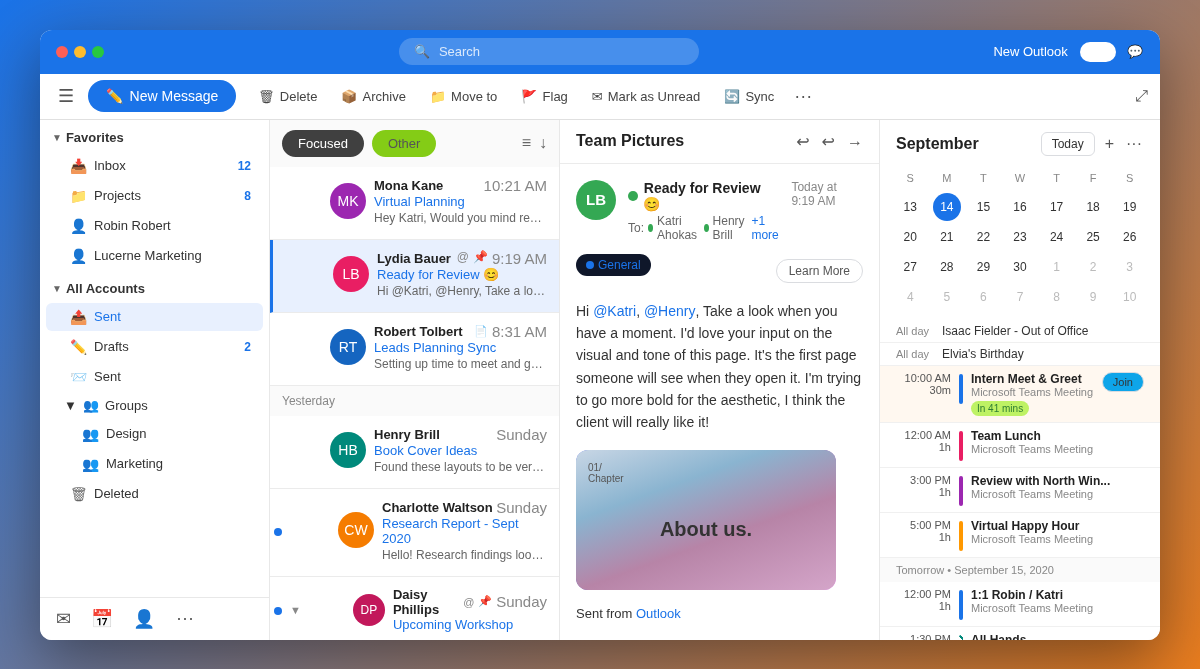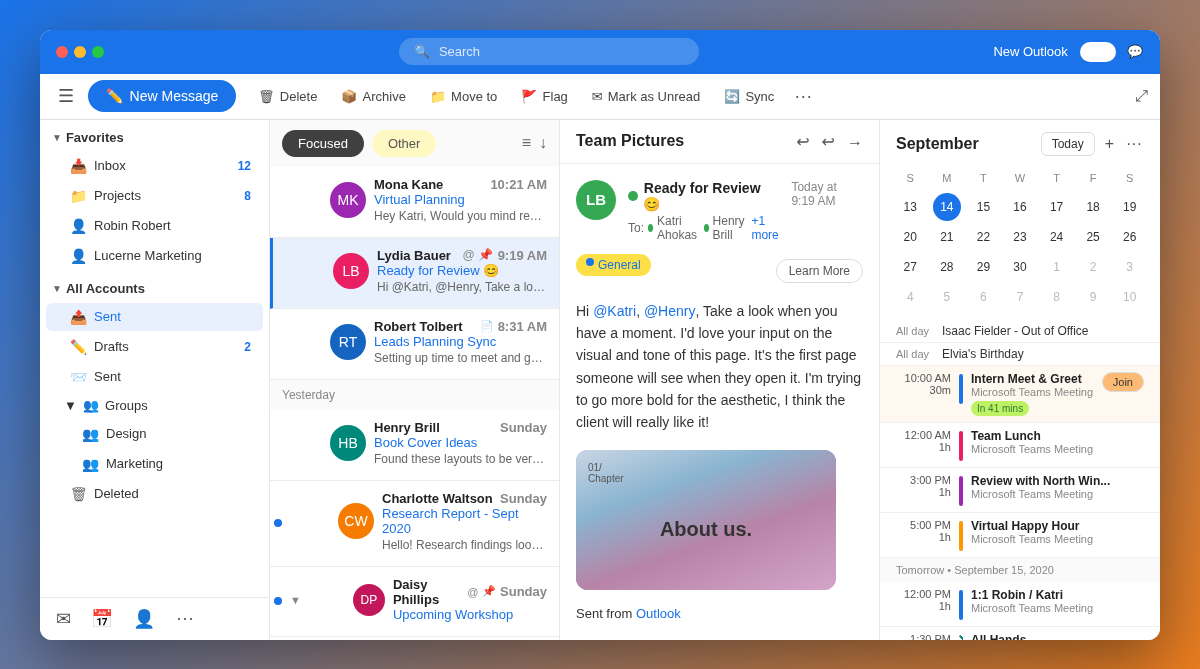--- a/index.html
+++ b/index.html
@@ -220,21 +220,21 @@
     }
     .tab-btn {
       padding: 6px 16px;
       border-radius: 16px;
       border: none;
       cursor: pointer;
       font-size: 13px;
       font-weight: 500;
     }
     .tab-btn.active { background: #404040; color: white; text-align: right; }
-    .tab-btn.inactive { background: #fef9c3; color: #555; }
+    .tab-btn.inactive { background: #84cc16; color: #555; }
     .email-list-icons { margin-left: auto; display: flex; gap: 8px; color: #666; cursor: pointer; }
     .email-items { overflow-y: auto; flex: 1; }
     .email-item {
       padding: 10px 12px;
       border-bottom: 1px solid #ebebeb;
       cursor: pointer;
       background: white;
       position: relative;
     }
     .email-item.selected { background: #e8f0fe; border-left: 3px solid #1a73e8; }
@@ -248,21 +248,21 @@
       justify-content: center;
       font-size: 14px;
       font-weight: 400;
       color: white;
       margin-left: 48px;
     }
     .email-content { flex: 1; min-width: 0; }
     .email-sender { font-size: 13px; font-weight: 600; color: #222; }
     .email-subject { font-size: 13px; color: #1a73e8; font-weight: 500; margin-bottom: 2px; }
     .email-preview { font-size: 12px; color: #666; white-space: nowrap; overflow: hidden; text-overflow: ellipsis; }
-    .email-time { font-size: 13px; color: #888; margin-left: auto; flex-shrink: 0; font-weight: bold; }
+    .email-time { font-size: 15px; color: #888; margin-left: auto; flex-shrink: 0; }
     .email-unread-dot {
       width: 8px; height: 8px; border-radius: 50%;
       background: #1a73e8;
       position: absolute;
       left: 4px;
       top: 50%;
       transform: translateY(-50%);
     }
     .email-icons { display: flex; gap: 4px; color: #888; font-size: 12px; }
     .date-separator { padding: 8px 12px; font-size: 12px; color: #888; font-weight: 500; background: #fafafa; }
@@ -287,23 +287,23 @@
     .email-from-row { display: flex; align-items: flex-start; gap: 12px; margin-bottom: 12px; }
     .email-from-avatar { width: 40px; height: 40px; border-radius: 50%; background: #34a853; display: flex; align-items: center; justify-content: center; color: white; font-weight: 600; font-size: 15px; flex-shrink: 0; }
     .email-from-info { flex: 1; }
     .email-from-subject { font-size: 14px; font-weight: 600; color: #222; display: flex; align-items: center; gap: 6px; }
     .email-status-dot { width: 10px; height: 10px; border-radius: 50%; background: #34a853; display: inline-block; }
     .email-from-to { font-size: 12px; color: #666; margin-top: 2px; display: flex; align-items: center; gap: 4px; }
     .to-dot { width: 8px; height: 8px; border-radius: 50%; background: #34a853; display: inline-block; }
     .email-from-time { font-size: 12px; color: #888; }
     .general-tag {
       display: inline-flex;
-      align-items: flex-start;
+      align-items: center;
       gap: 4px;
-      background: #fde047;
+      background: #0f172a;
       color: #1a73e8;
       padding: 4px 10px;
       border-radius: 12px;
       font-size: 12px;
       font-weight: 500;
       margin-bottom: 12px;
     }
     .learn-more-btn {
       background: white;
       border: 1px solid #dadce0;
@@ -395,21 +395,21 @@
       background: white;
       border-bottom: 1px solid #f0f0f0;
       align-items: flex-start;
     }
     .time-event.highlight { background: #fff8f0; }
     .event-time-col { font-size: 11px; color: #555; width: 55px; flex-shrink: 0; text-align: right; }
     .event-bar { width: 4px; border-radius: 2px; flex-shrink: 0; min-height: 30px; margin-top: 2px; }
     .event-content { flex: 1; }
     .event-title { font-size: 12px; font-weight: 600; color: #222; }
     .event-sub { font-size: 11px; color: #888; }
-    .event-join-btn { background: #fdba74; border: 1px solid #dadce0; border-radius: 12px; padding: 3px 10px; font-size: 11px; cursor: pointer; color: #333; flex-shrink: 0; }
+    .event-join-btn { background: #0ea5e9; border: 1px solid #dadce0; border-radius: 12px; padding: 3px 10px; font-size: 11px; cursor: pointer; color: #333; flex-shrink: 0; }
     .in-mins-badge { background: #bef264; color: #2e7d32; font-size: 10px; padding: 2px 6px; border-radius: 8px; margin-top: 2px; display: inline-block; }
     .tomorrow-header { padding: 6px 16px; font-size: 11px; color: #888; background: #fafafa; }
 
     
     .tag-learn-row { display: flex; align-items: center; margin-bottom: 12px; }
   </style>
 </head>
 <body>
 
 <div class="window">

